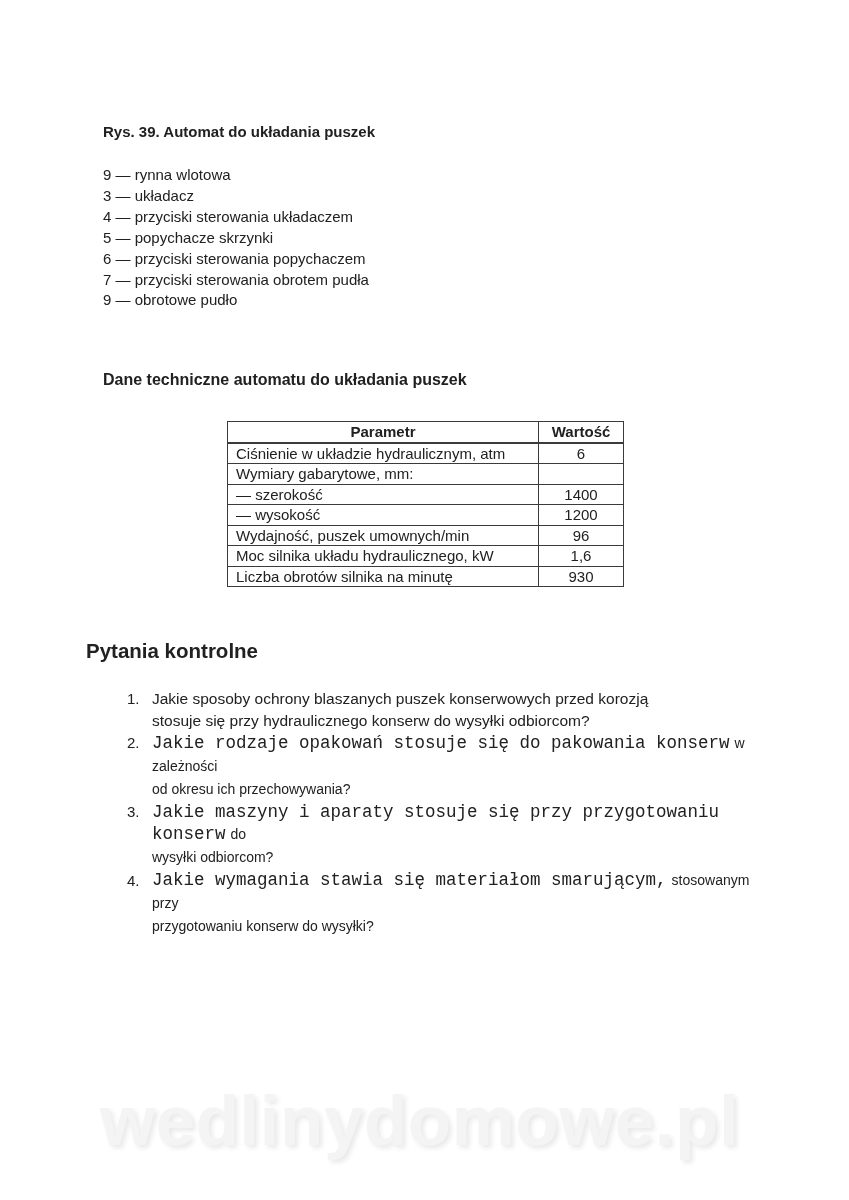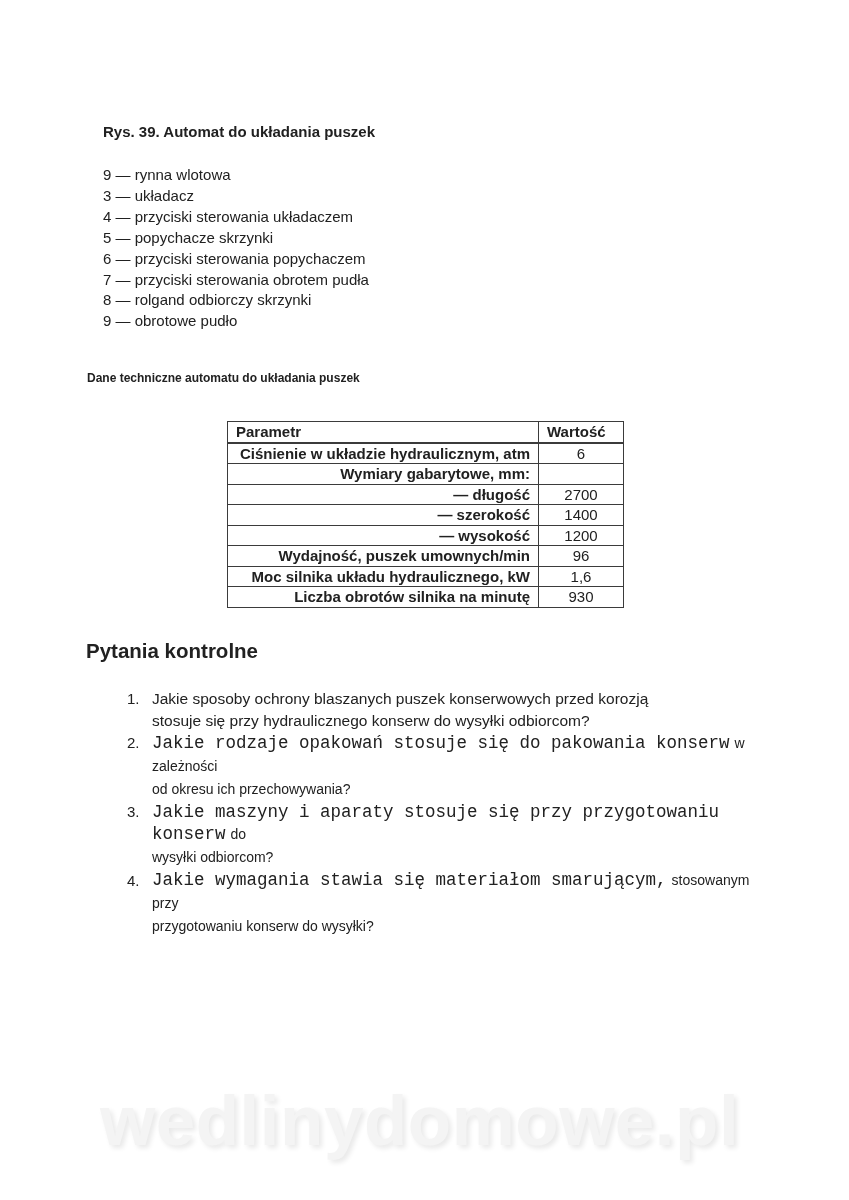--- a/index.html
+++ b/index.html
@@ -13,42 +13,42 @@
   }
   .figure-caption {
     position:absolute; left:103px; top:123px;
     font-size:15px; font-weight:bold;
   }
   .parts-list {
     position:absolute; left:103px; top:165px;
     font-size:15px; line-height:20.9px;
   }
   .tech-heading {
-    position:absolute; left:87px; top:371px;
-    font-size:12px; font-weight:bold; margin:0;
+    position:absolute; left:103px; top:371px;
+    font-size:16px; font-weight:bold; margin:0;
   }
   .tech-table {
     position:absolute; left:227px; top:421px;
     border-collapse:collapse;
     font-size:15px;
   }
   .tech-table th, .tech-table td {
     border:1px solid #3b3b3b;
     height:19.5px;
     padding:0 8px;
     line-height:19.5px;
     white-space:nowrap;
   }
   .tech-table th {
-    font-weight:bold; text-align:left;
+    font-weight:bold; text-align:center;
     border-bottom-width:2px;
   }
   .col-param {width:294px;}
   .col-value {width:68px;}
-  td.param {text-align:right;font-weight:bold;}
+  td.param {text-align:left;}
   td.value {text-align:center;}
   .questions-heading {
     position:absolute; left:86px; top:639px;
     font-size:20.5px; font-weight:bold; margin:0;
   }
   .questions-list {
     position:absolute; left:127px; top:688px;
     width:640px;
   }
   .question {display:flex; align-items:flex-start;}
@@ -79,45 +79,40 @@
 
   <div class="figure-caption">Rys. 39. Automat do układania puszek</div>
 
   <div class="parts-list">
     <div class="part-item">9 — rynna wlotowa</div>
     <div class="part-item">3 — układacz</div>
     <div class="part-item">4 — przyciski sterowania układaczem</div>
     <div class="part-item">5 — popychacze skrzynki</div>
     <div class="part-item">6 — przyciski sterowania popychaczem</div>
     <div class="part-item">7 — przyciski sterowania obrotem pudła</div>
-    <div class="part-item">8 — rolgand odbiorczy skrzynki</div>
     <div class="part-item">9 — obrotowe pudło</div>
   </div>
 
   <h2 class="tech-heading">Dane techniczne automatu do układania puszek</h2>
 
   <table class="tech-table">
     <thead>
       <tr>
         <th class="col-param">Parametr</th>
         <th class="col-value">Wartość</th>
       </tr>
     </thead>
     <tbody>
       <tr>
         <td class="param">Ciśnienie w układzie hydraulicznym, atm</td>
         <td class="value">6</td>
       </tr>
       <tr>
         <td class="param">Wymiary gabarytowe, mm:</td>
         <td class="value"></td>
-      </tr>
-      <tr>
-        <td class="param">— długość</td>
-        <td class="value">2700</td>
       </tr>
       <tr>
         <td class="param">— szerokość</td>
         <td class="value">1400</td>
       </tr>
       <tr>
         <td class="param">— wysokość</td>
         <td class="value">1200</td>
       </tr>
       <tr>

